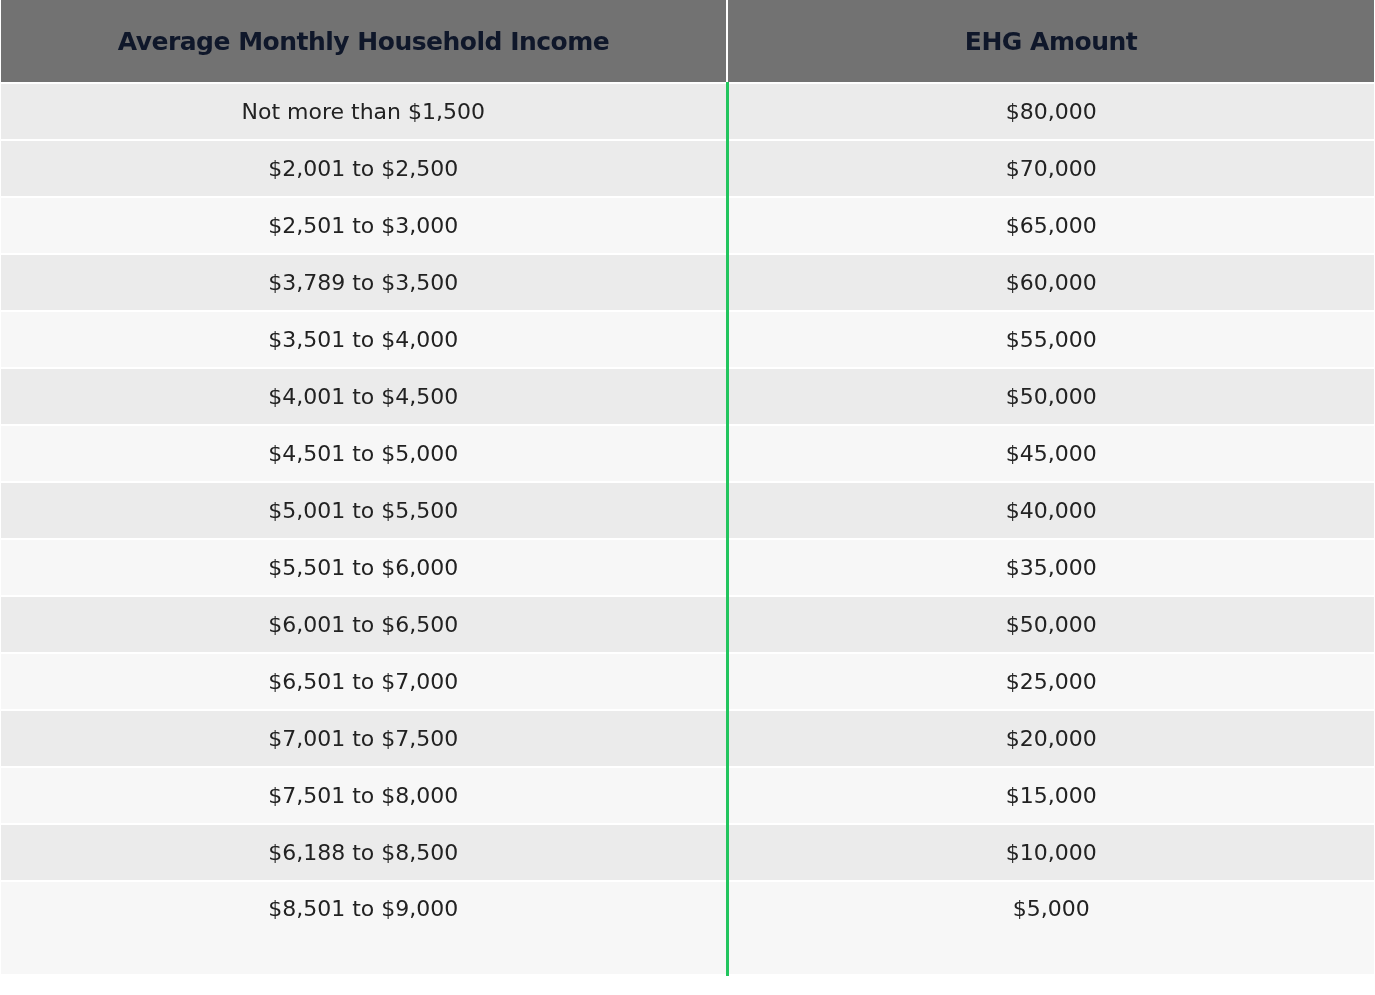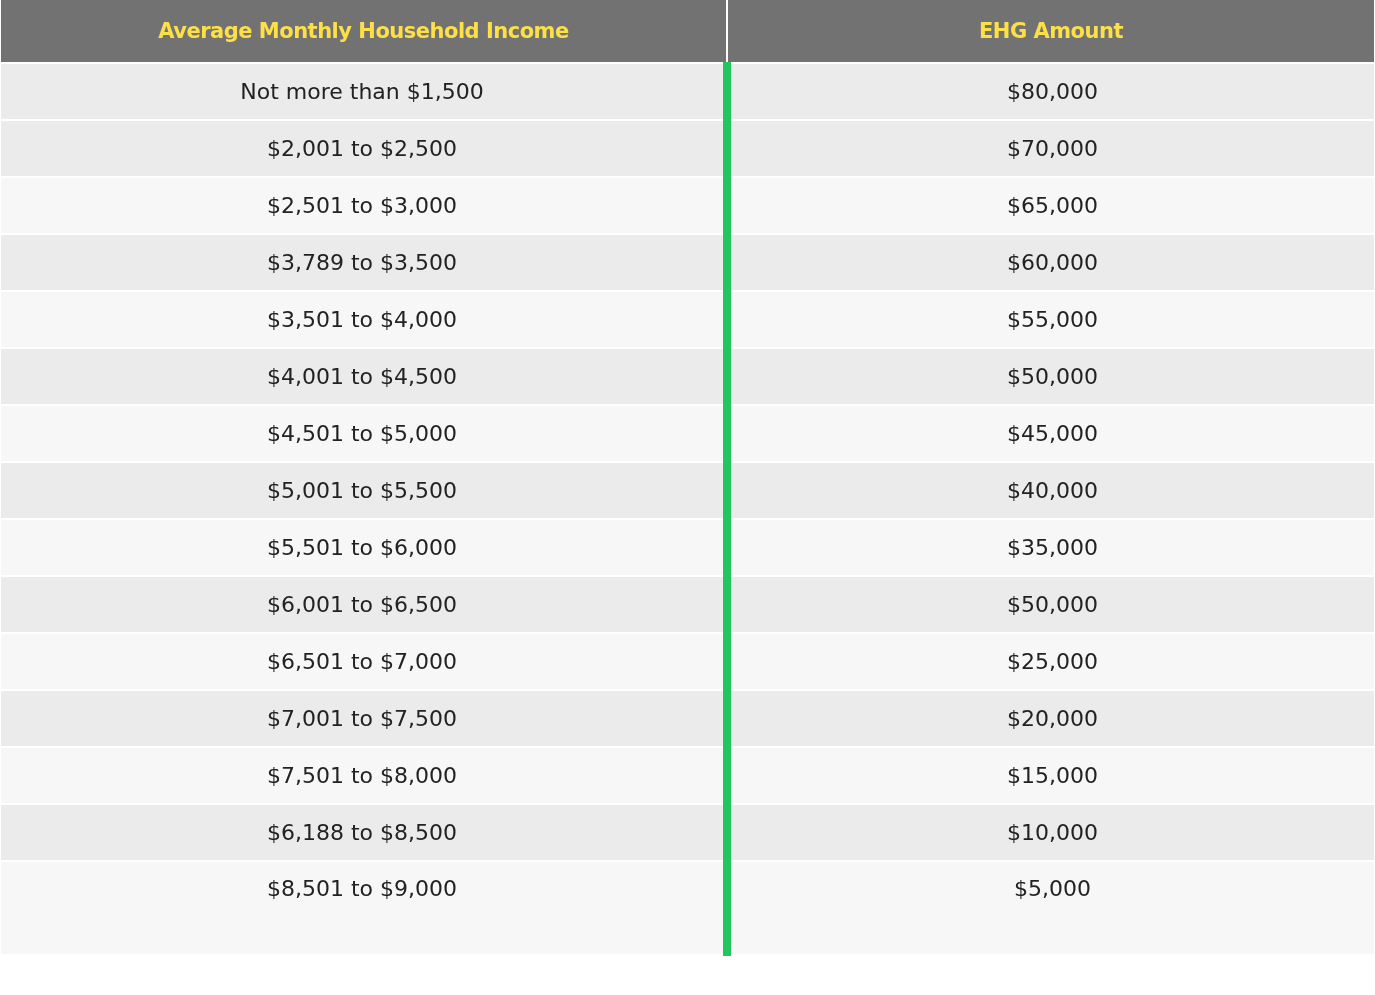--- a/index.html
+++ b/index.html
@@ -8,38 +8,38 @@
       position: absolute; left: 1px; top: 0;
       width: 1373px;
       border-collapse: collapse;
       table-layout: fixed;
       font-family: "DejaVu Sans", sans-serif;
     }
     table.ehg col.c1 { width: 726px; }
     table.ehg col.c2 { width: 647px; }
     table.ehg th {
       background: #727272;
-      color: #fde047;
+      color: #0f172a;
       font-weight: bold;
-      font-size: 21px;
+      font-size: 25px;
       height: 50px;
-      padding: 6px;
+      padding: 16px;
       text-align: center;
       border-right: 2px solid #ffffff;
       border-bottom: 2px solid #ffffff;
       letter-spacing: -0.5px;
     }
     table.ehg th:last-child { border-right: none; }
     table.ehg td {
       color: #222222;
       font-size: 22px;
       height: 55px;
       padding: 0;
       text-align: center;
-      border-right: 8px solid #22c55e;
+      border-right: 3px solid #22c55e;
       border-bottom: 2px solid #ffffff;
     }
     table.ehg td:last-child { border-right: none; margin-left: 16px; }
     table.ehg tr.odd td { background: #ebebeb; }
     table.ehg tr.even td { background: #f7f7f7; }
     table.ehg tr.last td { height: 78px; vertical-align: top; padding-top: 14px; }
   </style>
 </head>
 <body>
 

